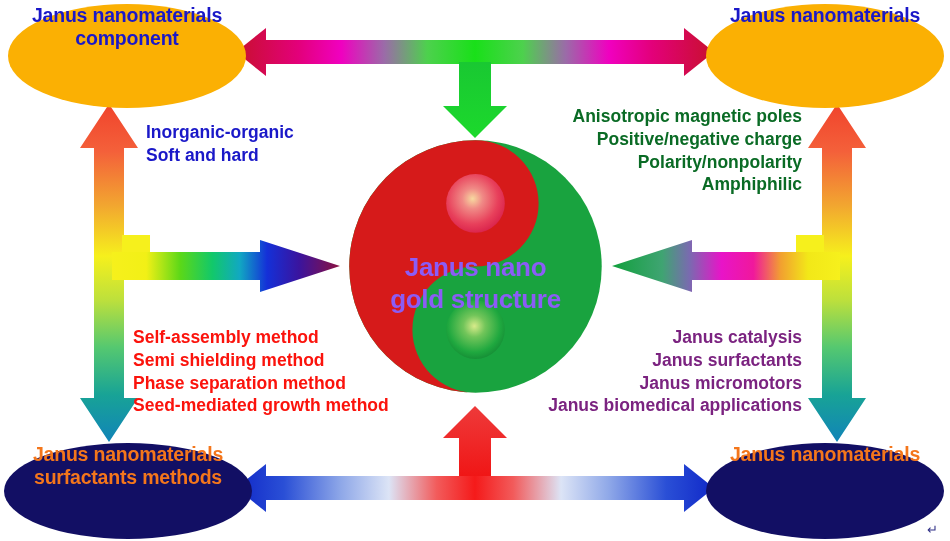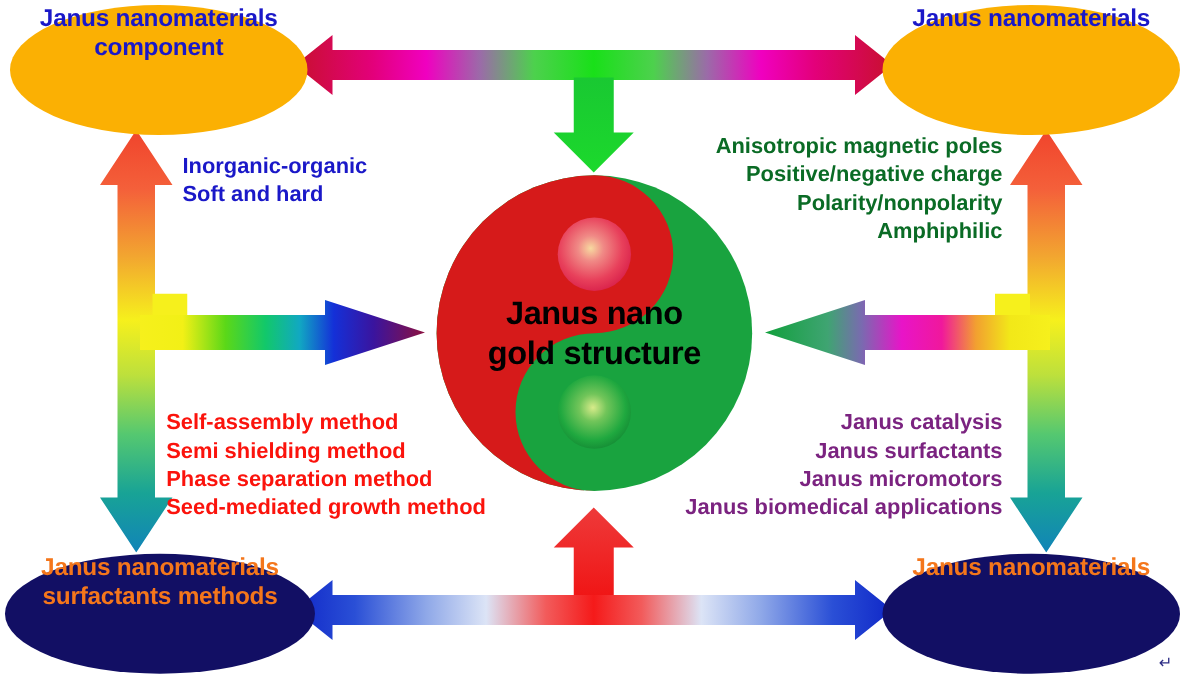--- a/index.html
+++ b/index.html
@@ -53,28 +53,28 @@
     left: 348px;
     top: 139px;
     width: 255px;
     height: 255px;
     z-index: 30;
   }
   #janus svg { display: block; }
   #janus-label {
     position: absolute;
     left: 0;
-    top: 0;
+    top: 17px;
     width: 255px;
     height: 255px;
     display: flex;
     flex-direction: column;
     align-items: center;
     justify-content: center;
-    color: #000000;
+    color: #8b5cf6;
     font-size: 26px;
     font-weight: bold;
     text-align: center;
     line-height: 1.22;
     letter-spacing: -0.3px;
     pointer-events: none;
   }
 
   
   .textblock {

